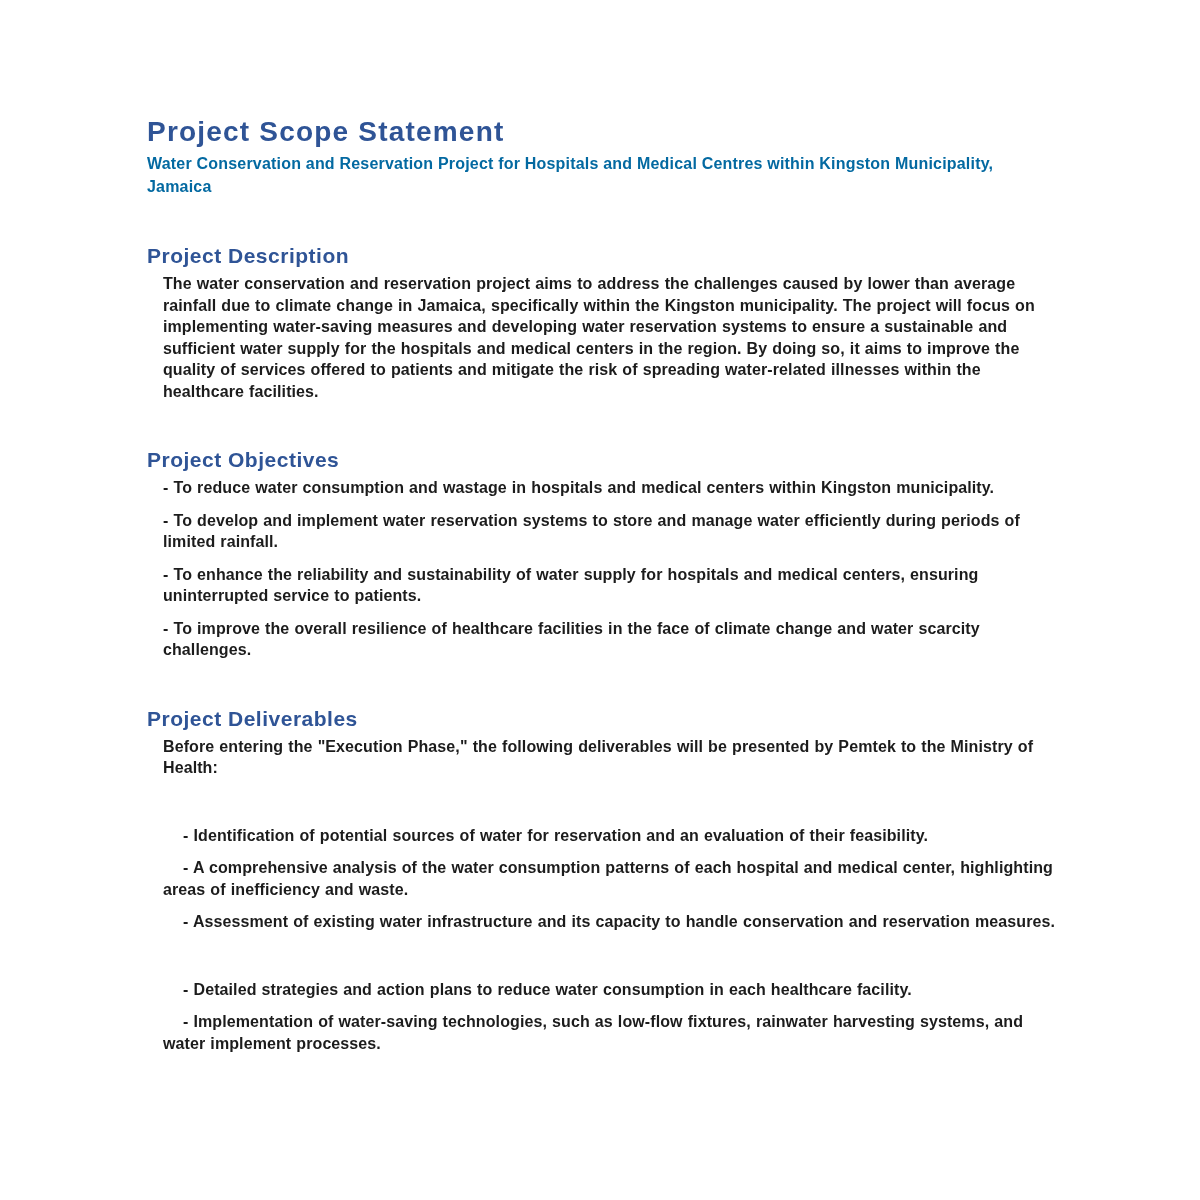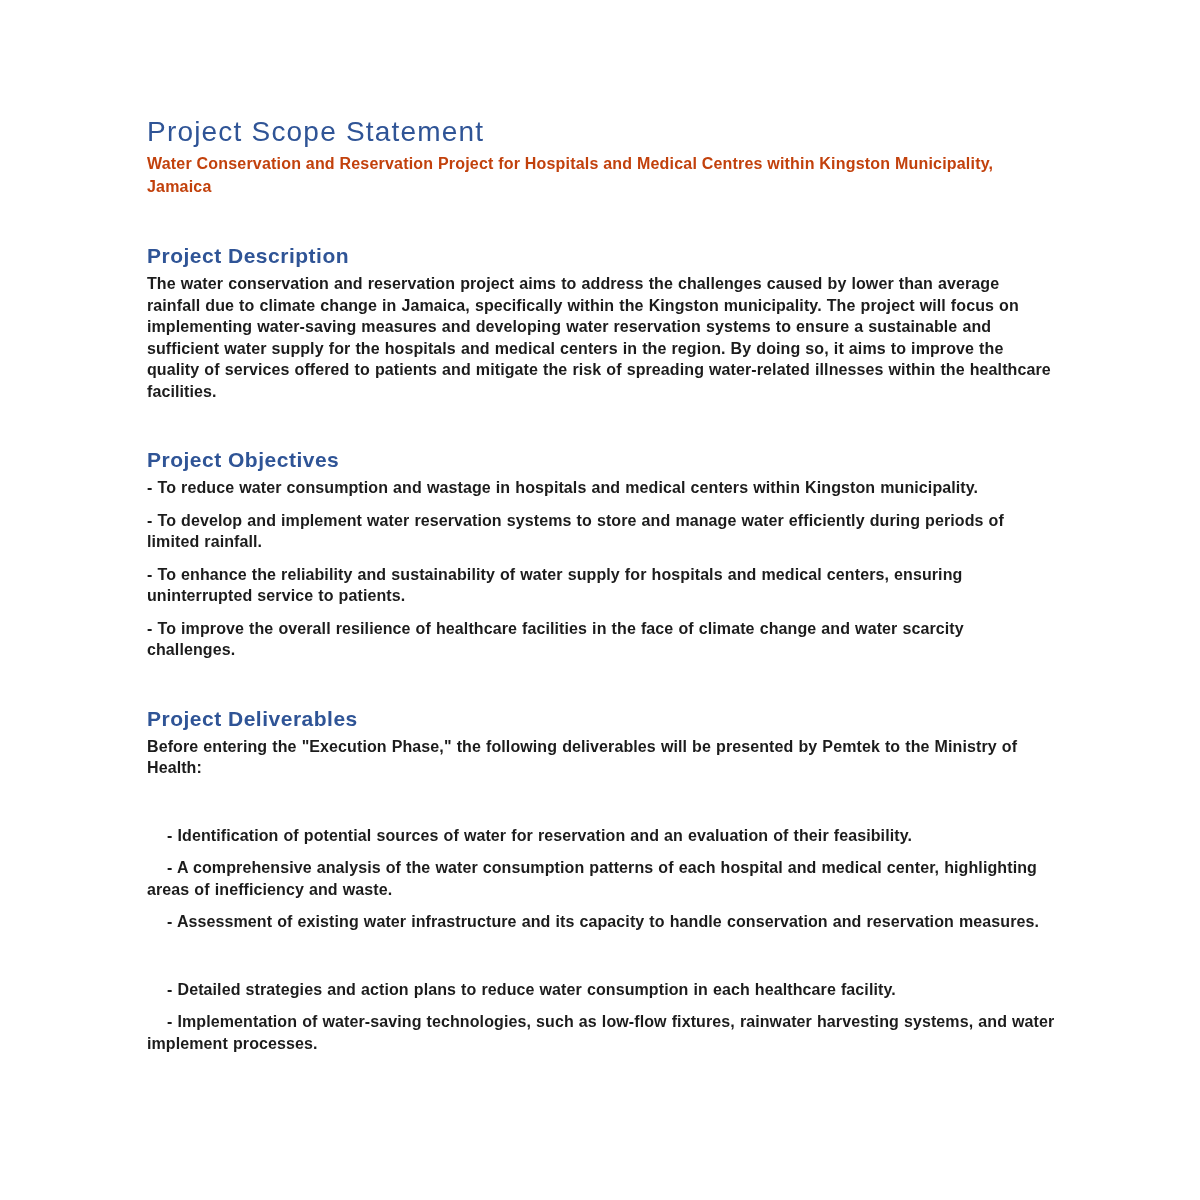--- a/index.html
+++ b/index.html
@@ -18,46 +18,46 @@
     box-sizing: border-box;
     width: 1200px;
     height: 1200px;
     padding: 116px 145px 0 147px;
     background: #ffffff;
   }
   .doc-title {
     margin: 0;
     font-size: 28px;
     line-height: 31px;
-    font-weight: 400;
+    font-weight: 700;
     letter-spacing: 1.2px;
     color: #2F5496;
   }
   .doc-subtitle {
     margin: 5px 0 0 0;
     font-size: 16px;
     line-height: 23px;
     font-weight: 700;
     letter-spacing: 0.2px;
-    color: #c2410c;
+    color: #0369a1;
     max-width: 880px;
   }
   .section {
     margin-top: 46px;
   }
   .section-heading {
     margin: 0 0 5px 0;
     font-size: 21px;
     line-height: 24px;
     font-weight: 600;
     letter-spacing: 0.5px;
     color: #2F5496;
   }
   .para {
-    margin: 0 0 11px 0;
+    margin: 0 0 11px 16px;
     font-size: 16px;
     line-height: 21.5px;
     font-weight: 700;
     letter-spacing: 0.1px;
     word-spacing: 0.5px;
     color: #1c1c1c;
     max-width: 910px;
   }
   .para:last-child { margin-bottom: 0; }
   .para.indent {

